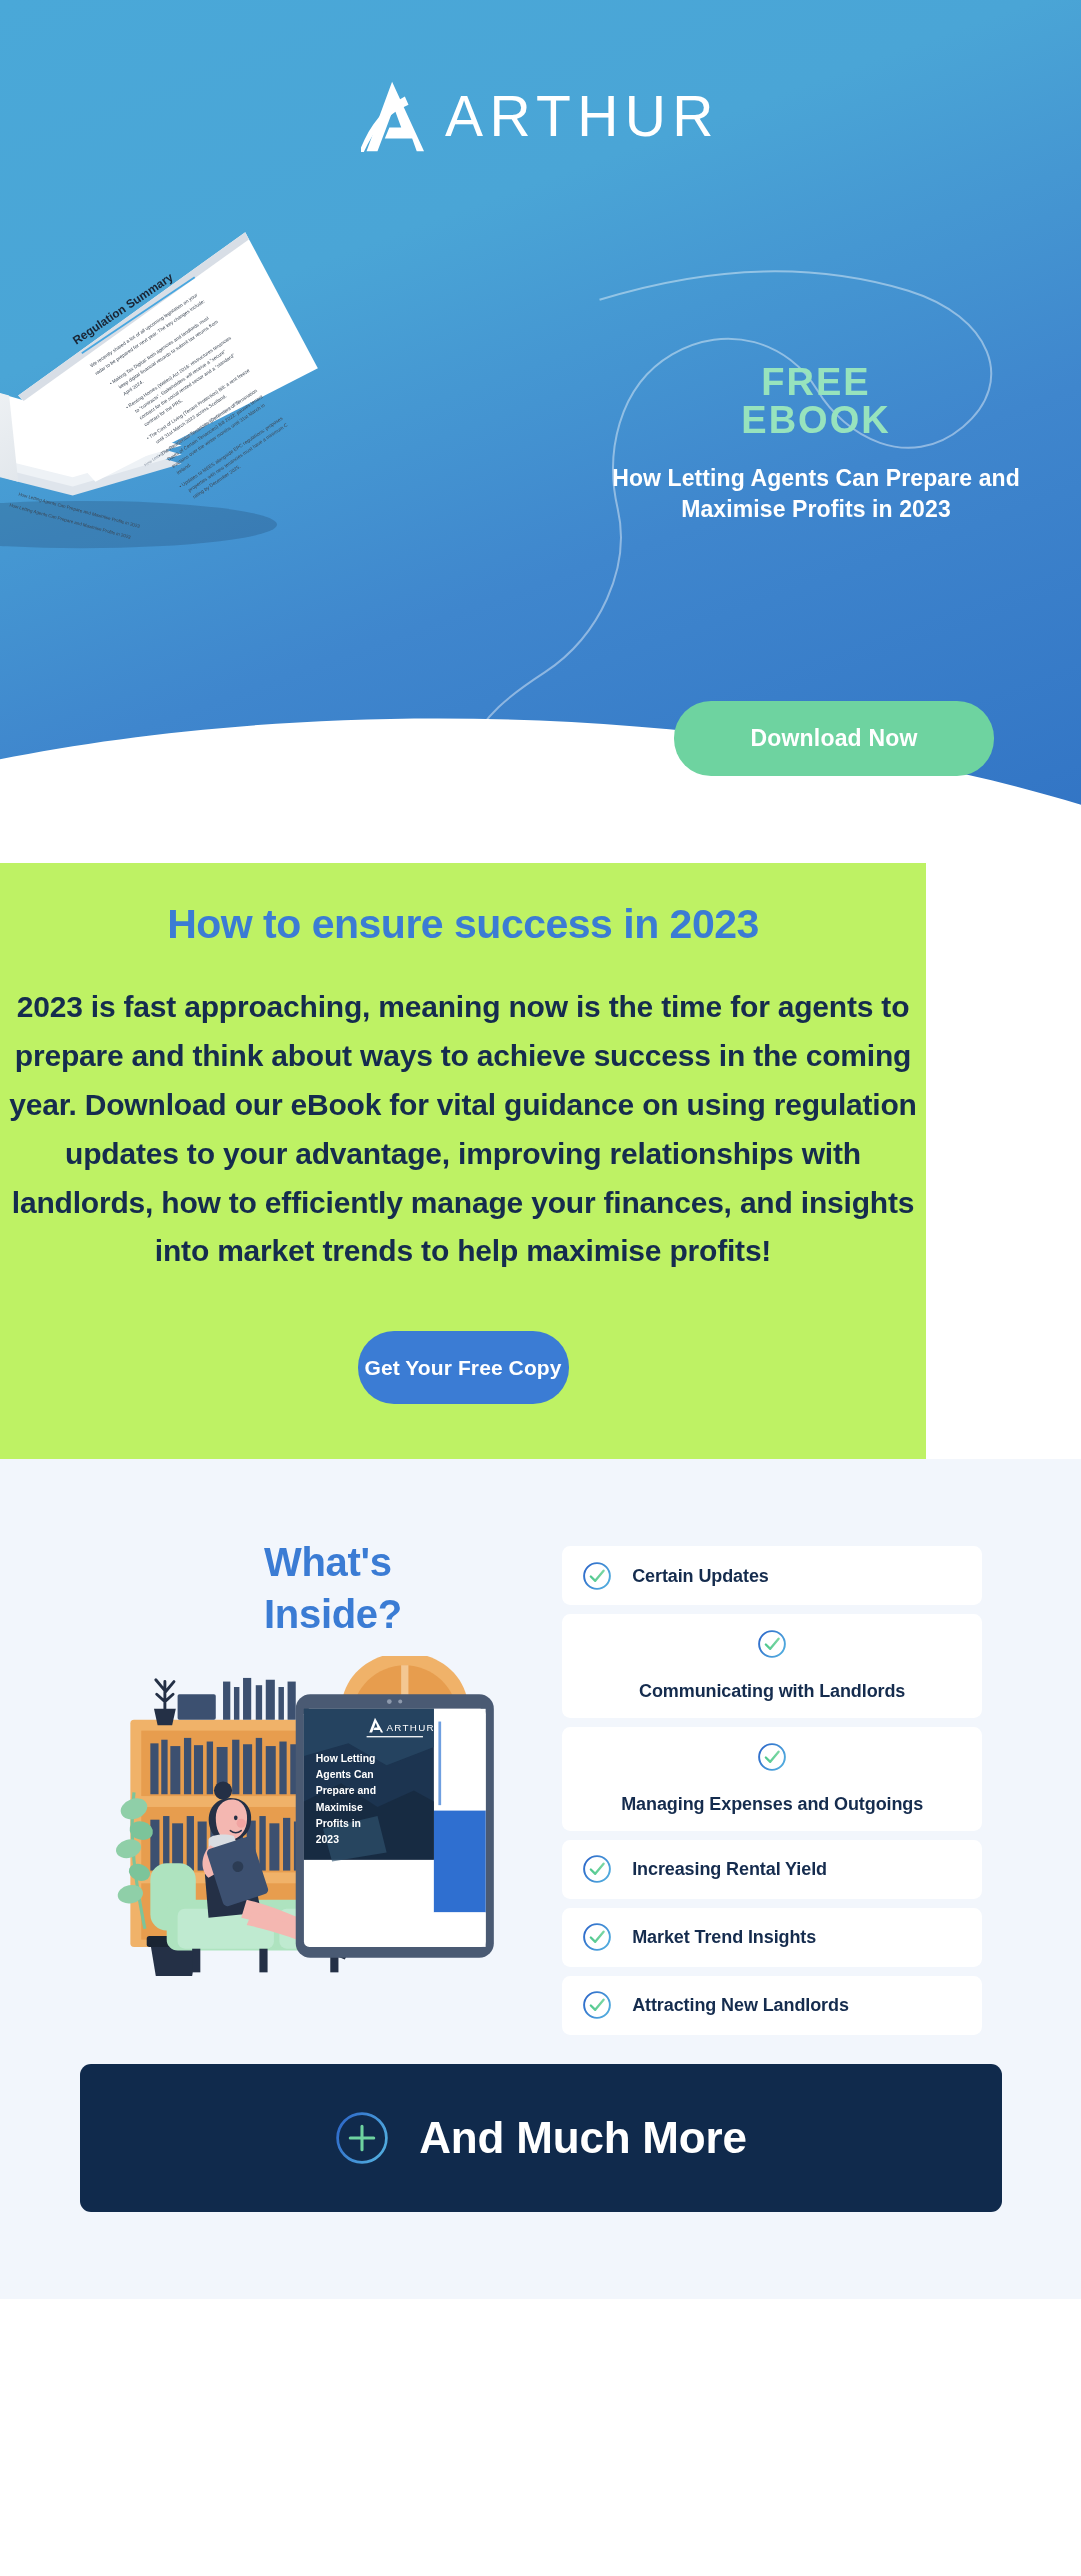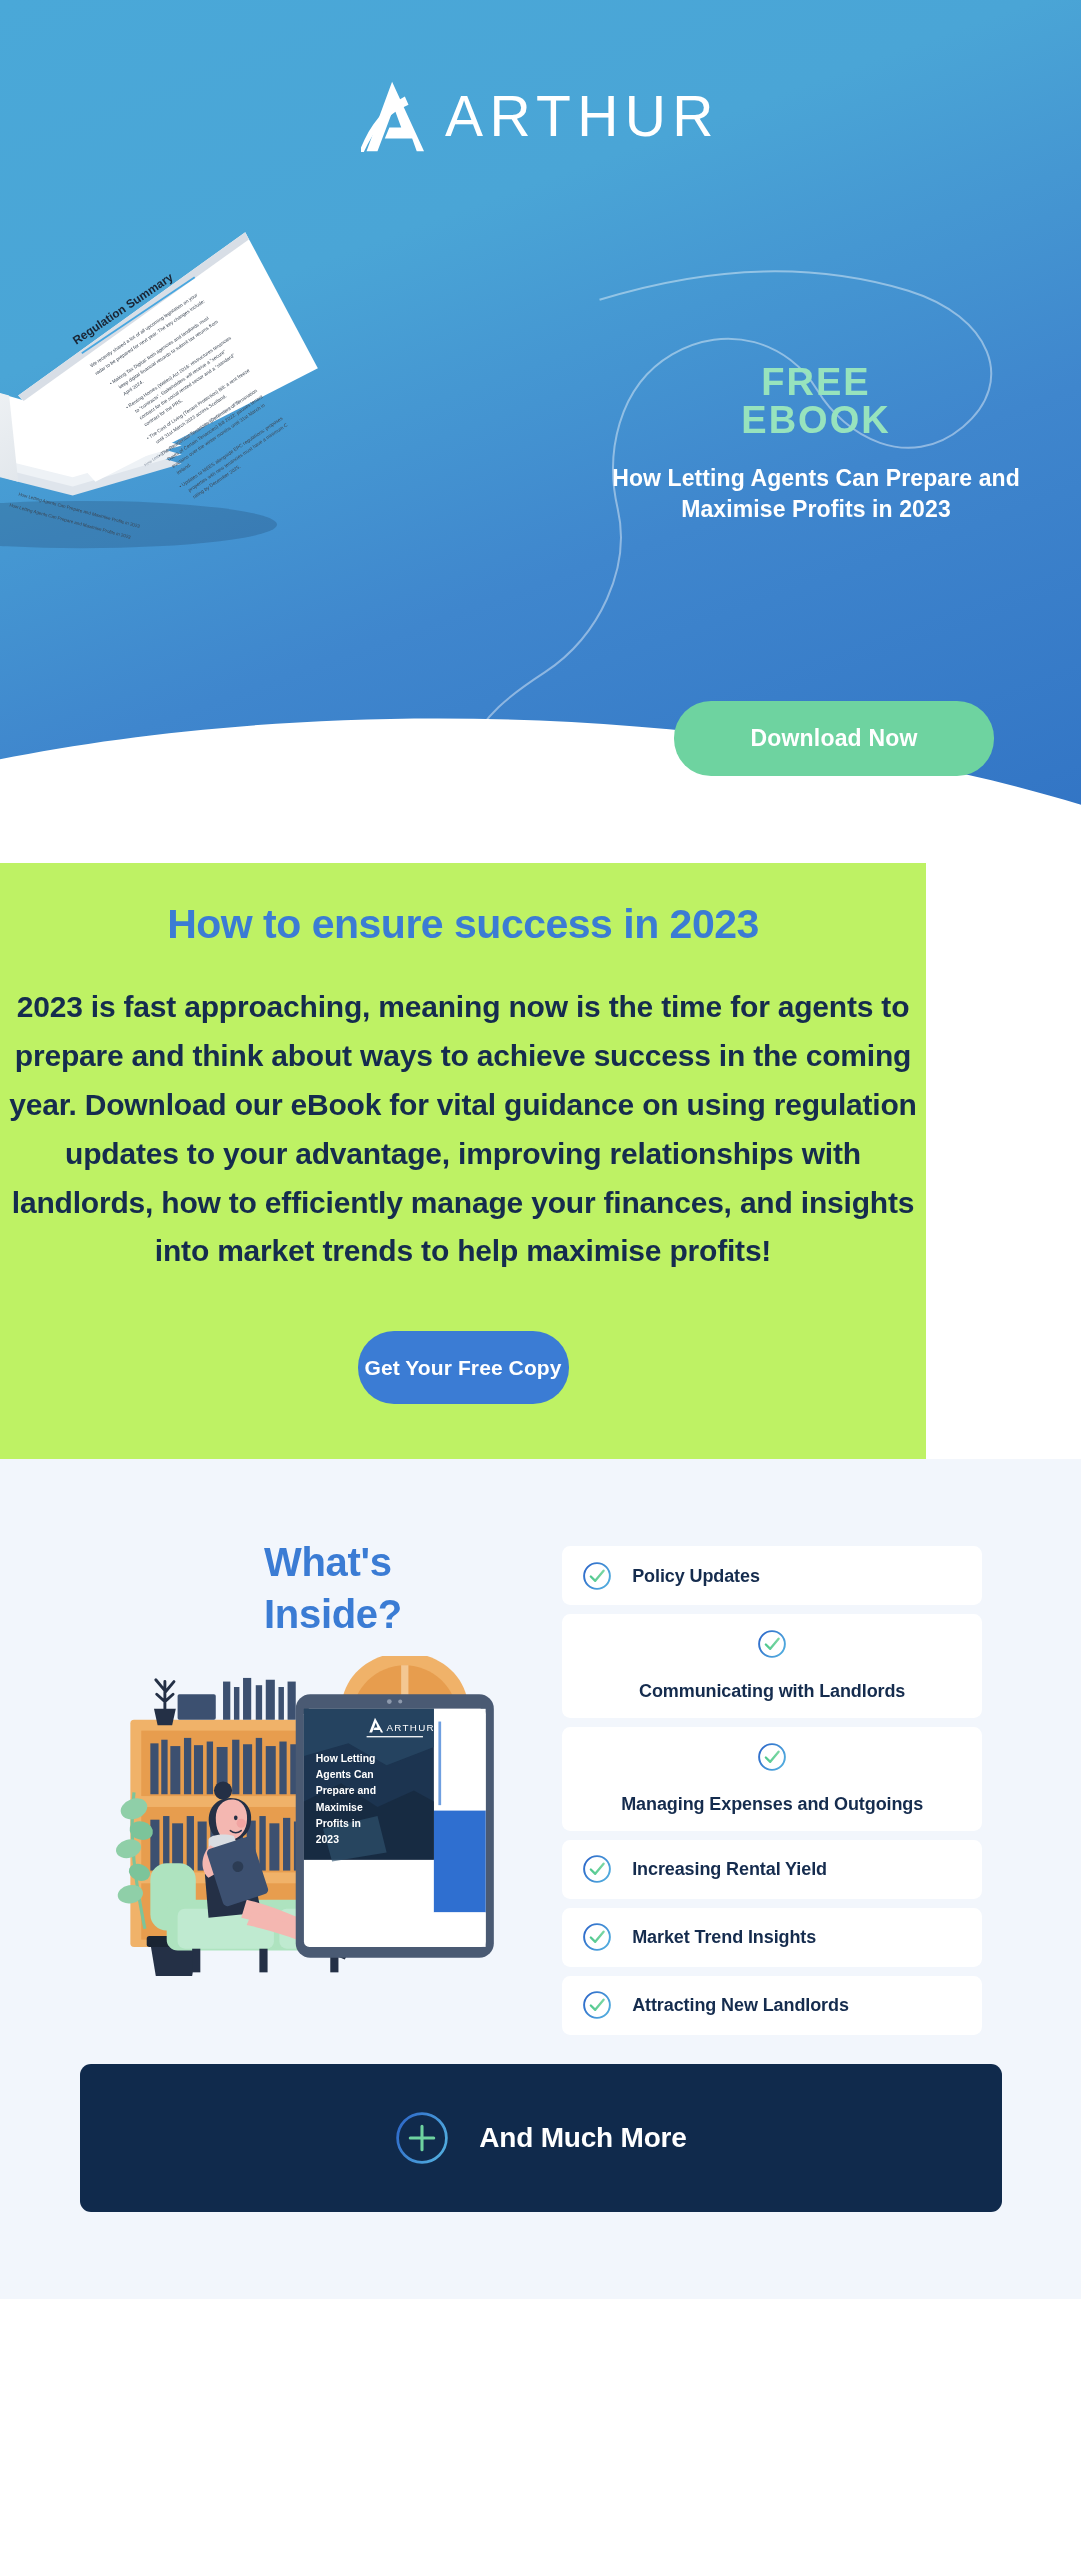--- a/index.html
+++ b/index.html
@@ -101,21 +101,21 @@
   }
 
   .much-more {
     width: 922px; height: 148px; margin: 20px auto 0;
     background: #102a4c; border-radius: 11px;
     display: flex; align-items: center; justify-content: center; gap: 29px;
     cursor: pointer;
   }
   .plus-icon { width: 56px; height: 56px; flex: 0 0 56px; }
   .much-more-label {
-    color: #ffffff; font-size: 28px; font-weight: 700; letter-spacing: -0.2px;
+    color: #ffffff; font-size: 44px; font-weight: 700; letter-spacing: -0.2px;
   }
 </style>
 </head>
 <body>
 
 <div class="page">
 
   <section class="hero">
 
     <svg class="hero-swoosh" viewBox="0 0 1190 950">
@@ -381,21 +381,21 @@
                   <stop offset="100%" stop-color="#4fa8dd"></stop>
               </linearGradient>
               <linearGradient id="tg0" x1="0" y1="0" x2="1" y2="0">
                 <stop offset="0%" stop-color="#4fc88f"></stop>
                   <stop offset="100%" stop-color="#7ad6a2"></stop>
               </linearGradient>
             </defs>
             <circle cx="17" cy="17" r="14.6" fill="none" stroke="url(#cg0)" stroke-width="2.2"></circle>
             <path d="M10 17.5 L15 22.5 L24.5 11" fill="none" stroke="url(#tg0)" stroke-width="2.6" stroke-linecap="round" stroke-linejoin="round"></path>
           </svg>
-          <span class="check-label">Policy Updates</span>
+          <span class="check-label">Certain Updates</span>
         </div>
 
         <div class="check-card tall">
           <svg class="check-icon" viewBox="0 0 34 34">
             <circle cx="17" cy="17" r="14.6" fill="none" stroke="url(#cg0)" stroke-width="2.2"></circle>
             <path d="M10 17.5 L15 22.5 L24.5 11" fill="none" stroke="url(#tg0)" stroke-width="2.6" stroke-linecap="round" stroke-linejoin="round"></path>
           </svg>
           <span class="check-label">Communicating with Landlords</span>
         </div>
 

